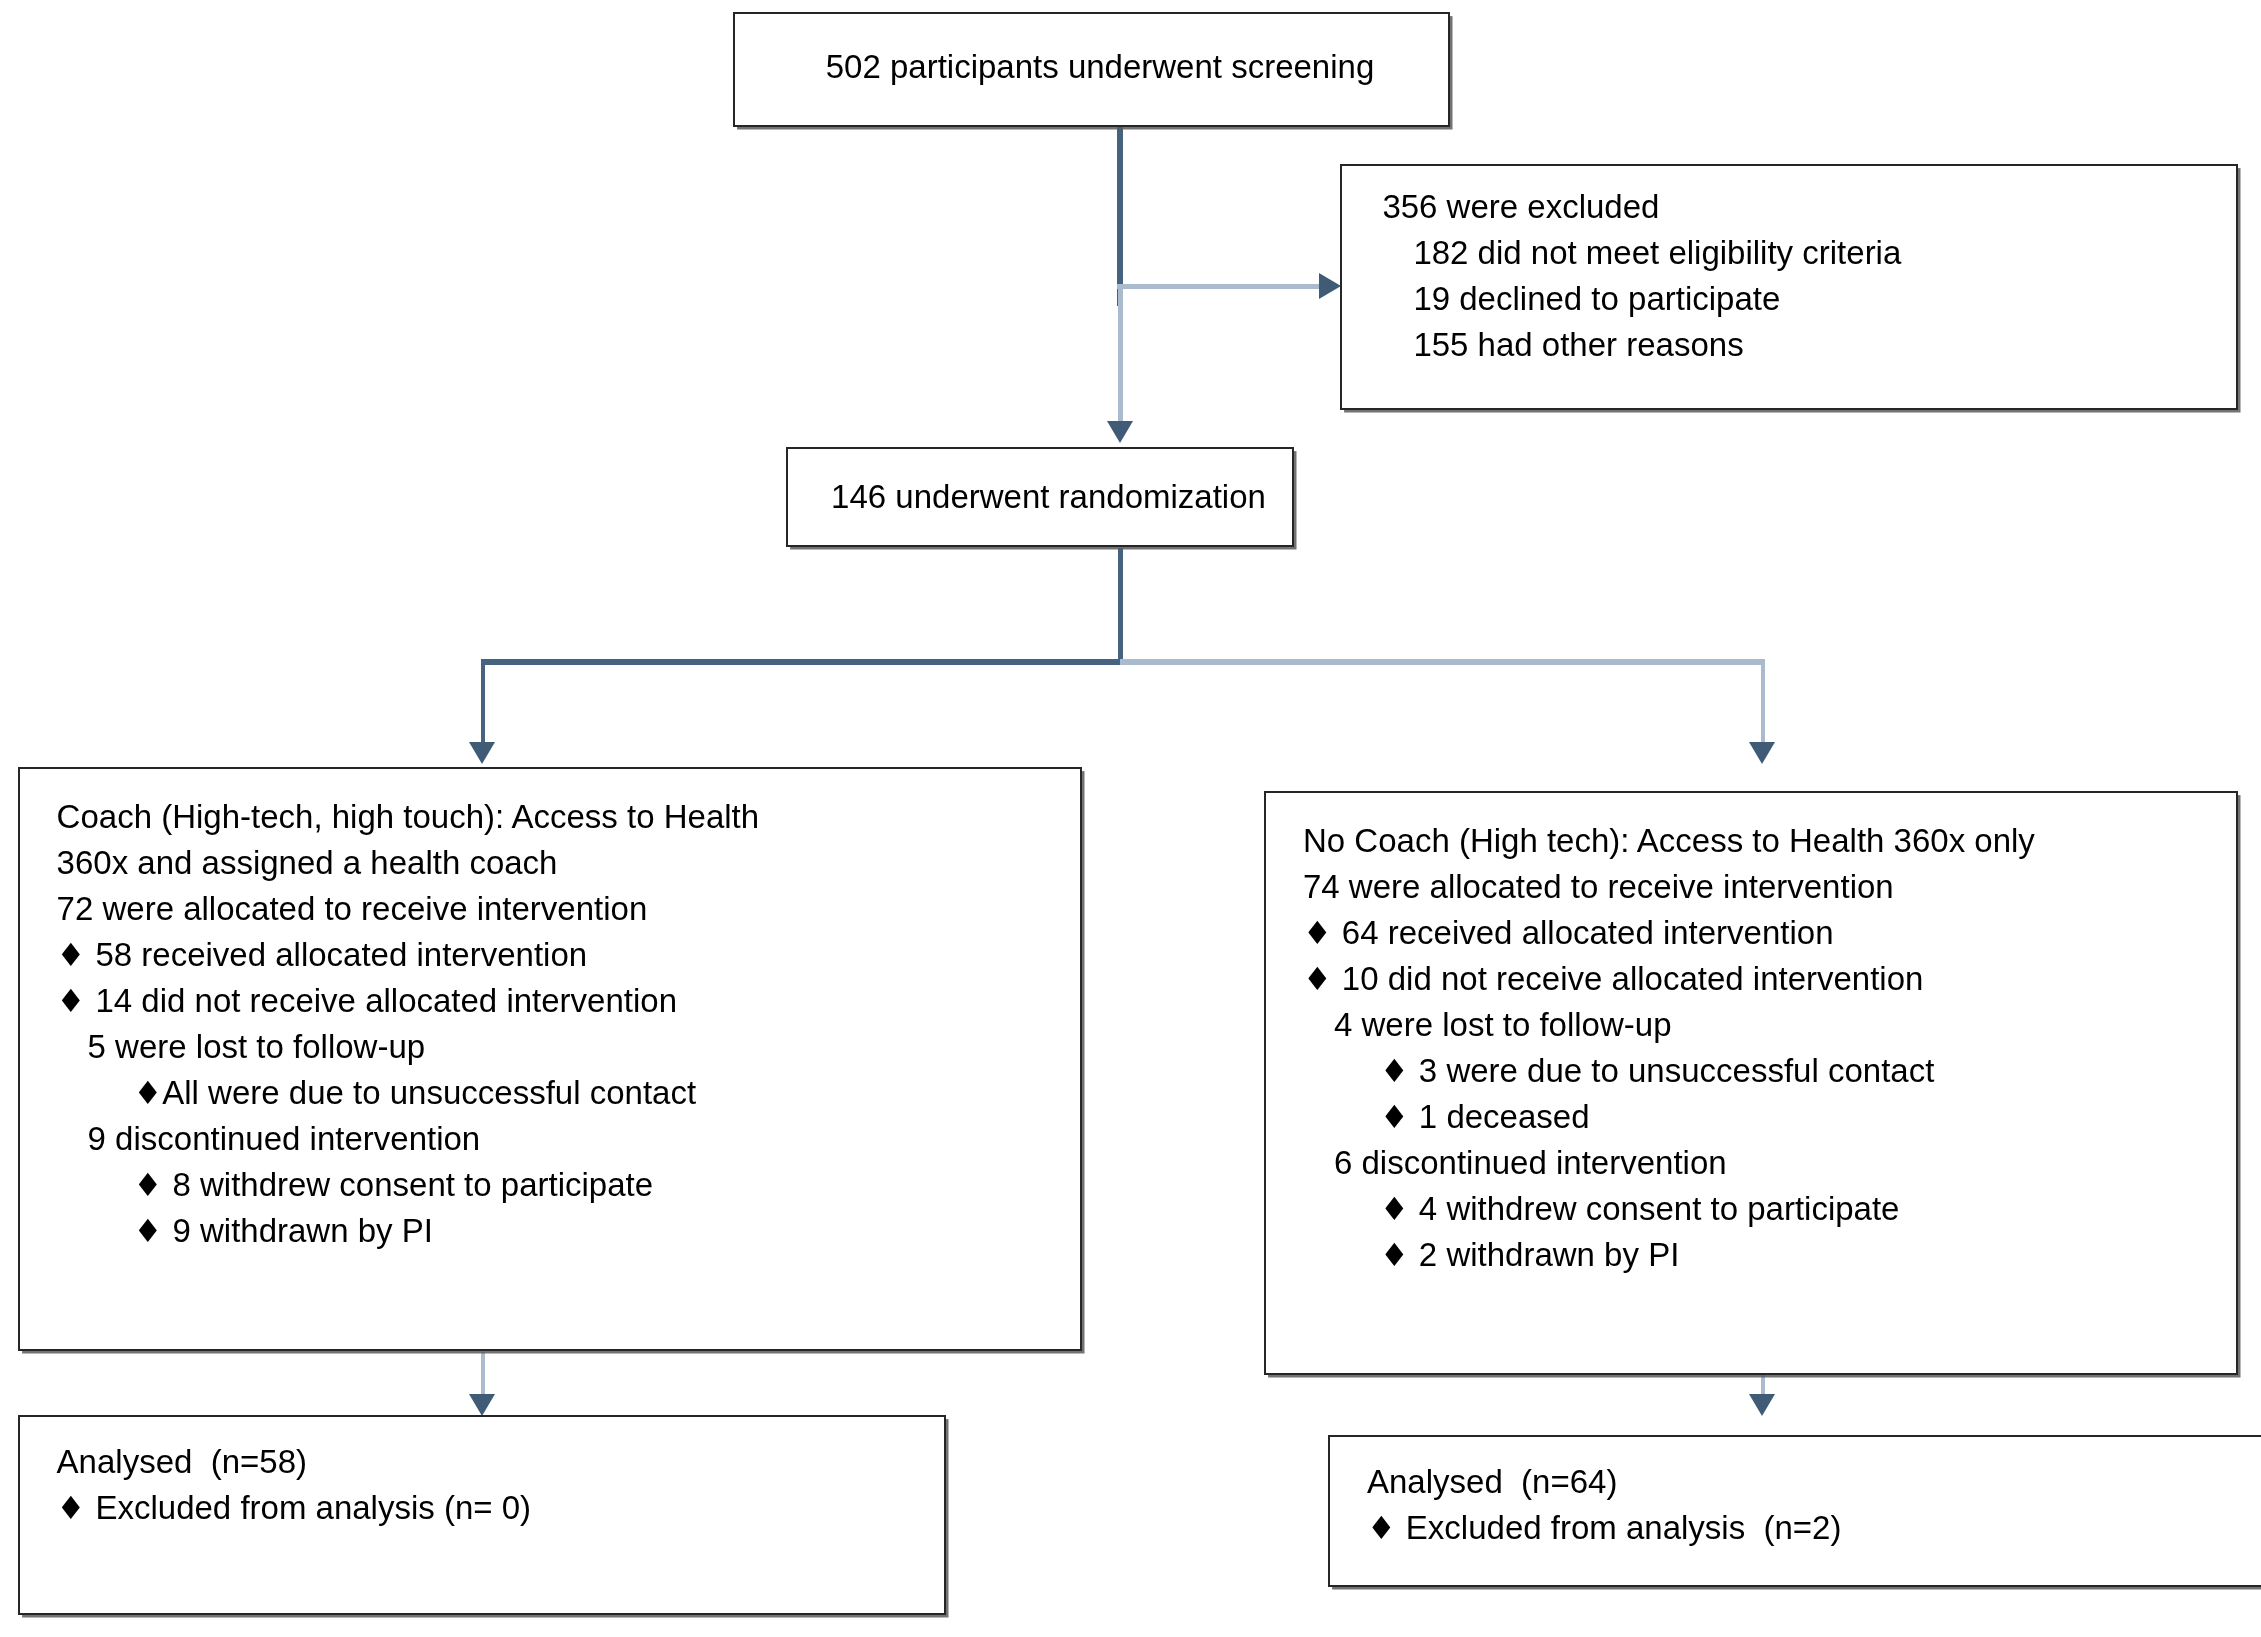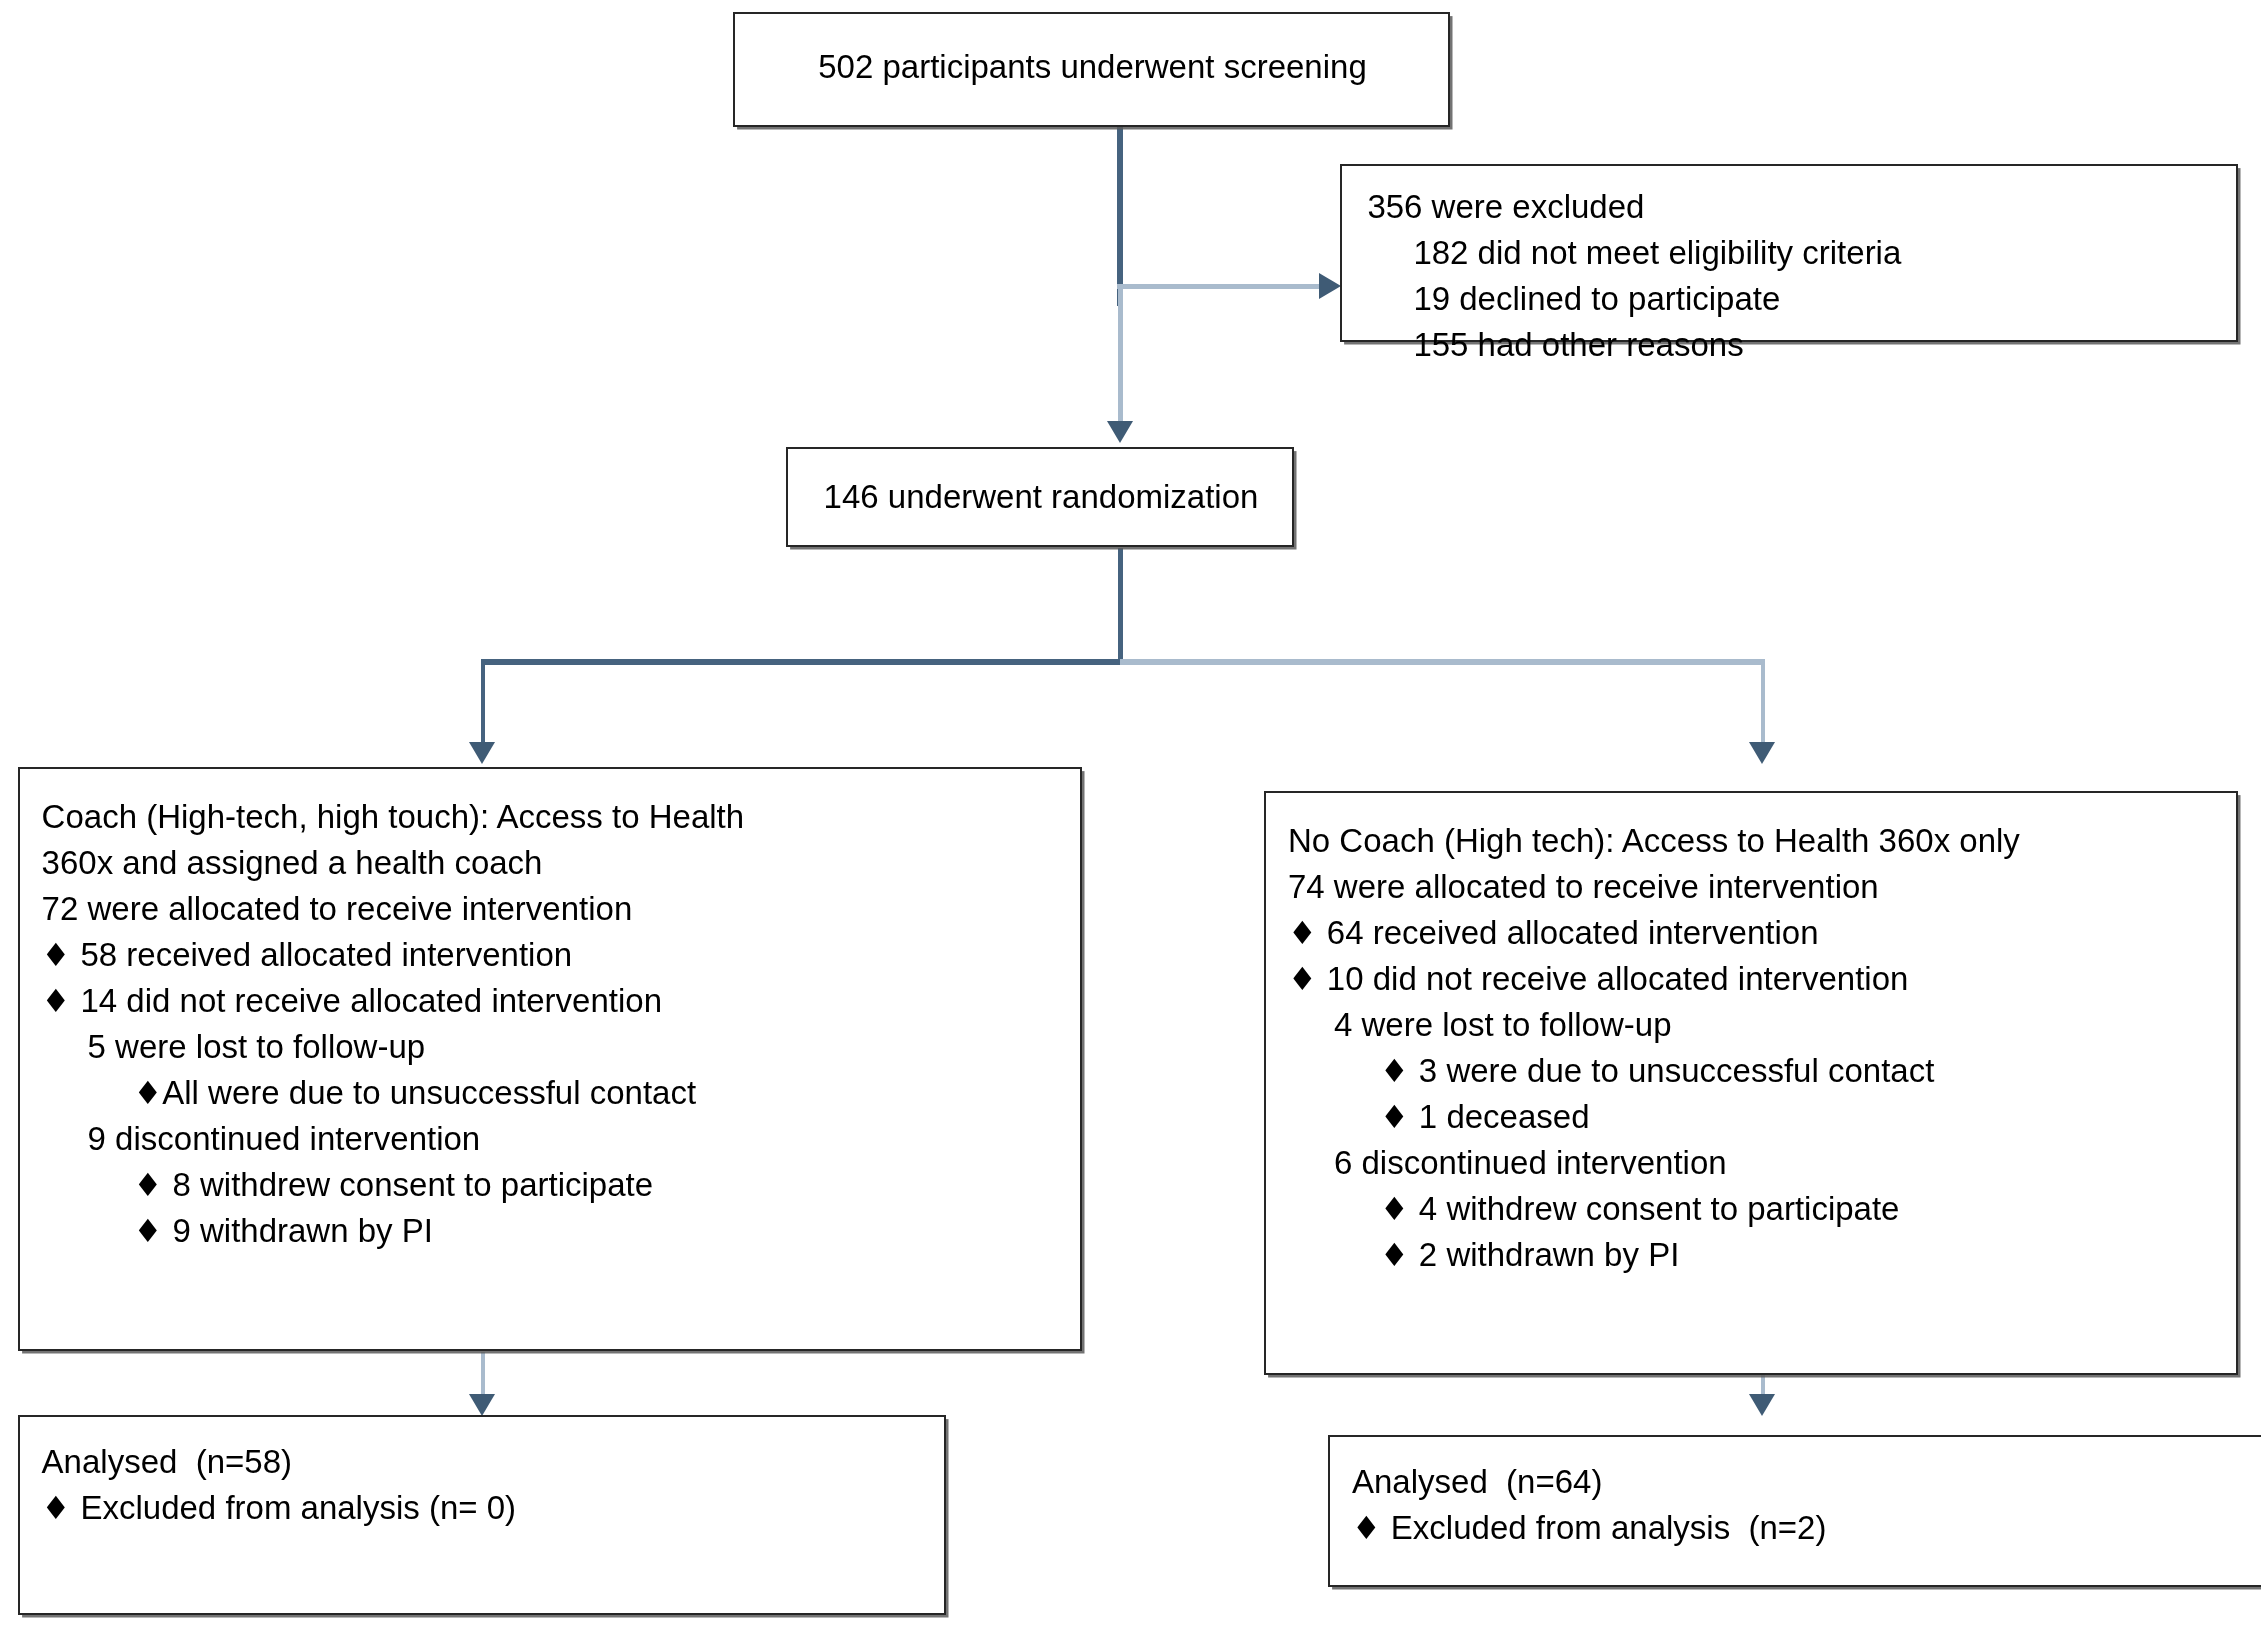--- a/index.html
+++ b/index.html
@@ -32,21 +32,21 @@
   .line {
     font-size: 33px;
     line-height: 46px;
     white-space: pre;
     color: #000000;
   }
   .centered-box .line {
     text-align: center;
   }
   
-  .ind0 { padding-left: 2px; }
+  .ind0 { padding-left: 17px; }
   .ind1 { padding-left: 48px; }
   .ind2 { padding-left: 94px; }
   .dia {
     font-family: "DejaVu Sans", sans-serif;
     font-size: 32px;
   }
 
   
   .conn {
     position: absolute;
@@ -96,21 +96,21 @@
   <div class="arrow-down" style="left:469px; top:1394px;"></div>
   <div class="conn-light" style="left:1761px; top:1352px; width:4.2px; height:42px;"></div>
   <div class="arrow-down" style="left:1749px; top:1394px;"></div>
 
   <div class="box centered-box" style="left:733px; top:11.7px; width:717px; height:115px;">
     <div class="box-body" style="top:30px;">
       <div class="line ind0">502 participants underwent screening</div>
     </div>
   </div>
 
-  <div class="box" style="left:1340px; top:164px; width:898px; height:178px;">
+  <div class="box" style="left:1340px; top:164px; width:898px; height:246px;">
     <div class="box-body" style="top:18.4px; left:23.4px; right:13.4px;">
       <div class="line ind0">356 were excluded</div>
       <div class="line ind1">182 did not meet eligibility criteria</div>
       <div class="line ind1">19 declined to participate</div>
       <div class="line ind1">155 had other reasons</div>
     </div>
   </div>
 
   <div class="box centered-box" style="left:786px; top:447px; width:508px; height:100px;">
     <div class="box-body" style="top:25px;">

